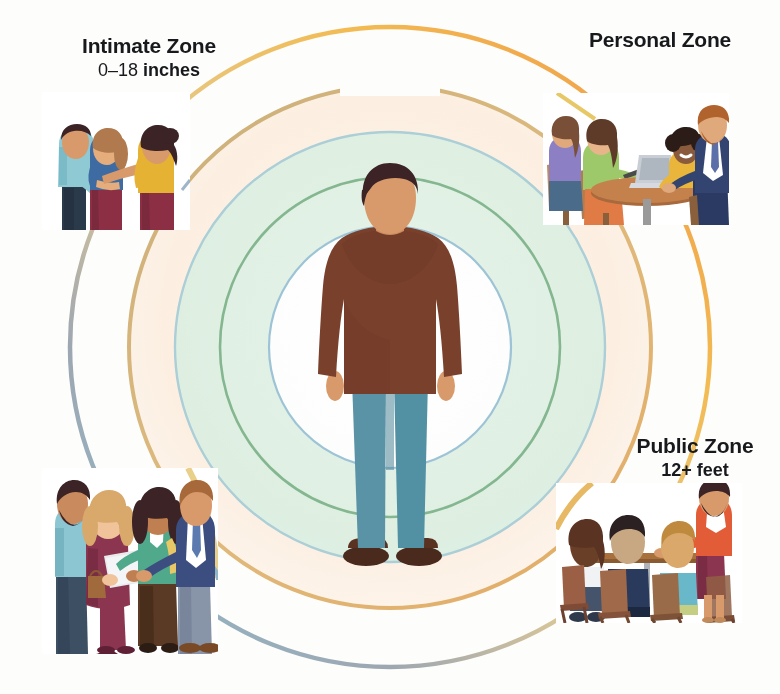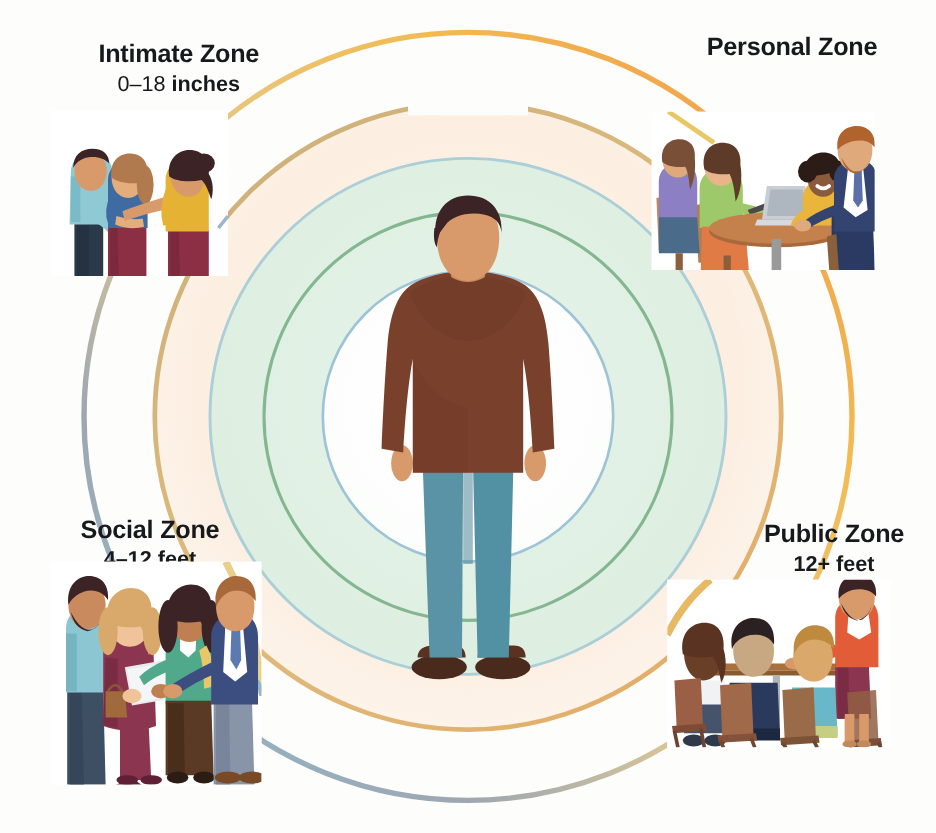--- a/index.html
+++ b/index.html
@@ -138,24 +138,20 @@
 
   <div class="zone-label lbl-intimate">
     <div class="zone-title">Intimate Zone</div>
     <div class="zone-range"><span>0–18 </span><b>inches</b></div>
   </div>
 
   <div class="zone-label lbl-personal">
     <div class="zone-title">Personal Zone</div>
   </div>
 
-  <div class="zone-label lbl-social">
-    <div class="zone-title">Social Zone</div>
-    <div class="zone-range">4–12 feet</div>
-  </div>
 
   <div class="zone-label lbl-public">
     <div class="zone-title">Public Zone</div>
     <div class="zone-range">12+ feet</div>
   </div>
 
   <div class="photo ph-intimate">
     <svg viewBox="0 0 148 138" width="148" height="138">
       <rect x="0" y="0" width="148" height="138" fill="#ffffff"></rect>
 

